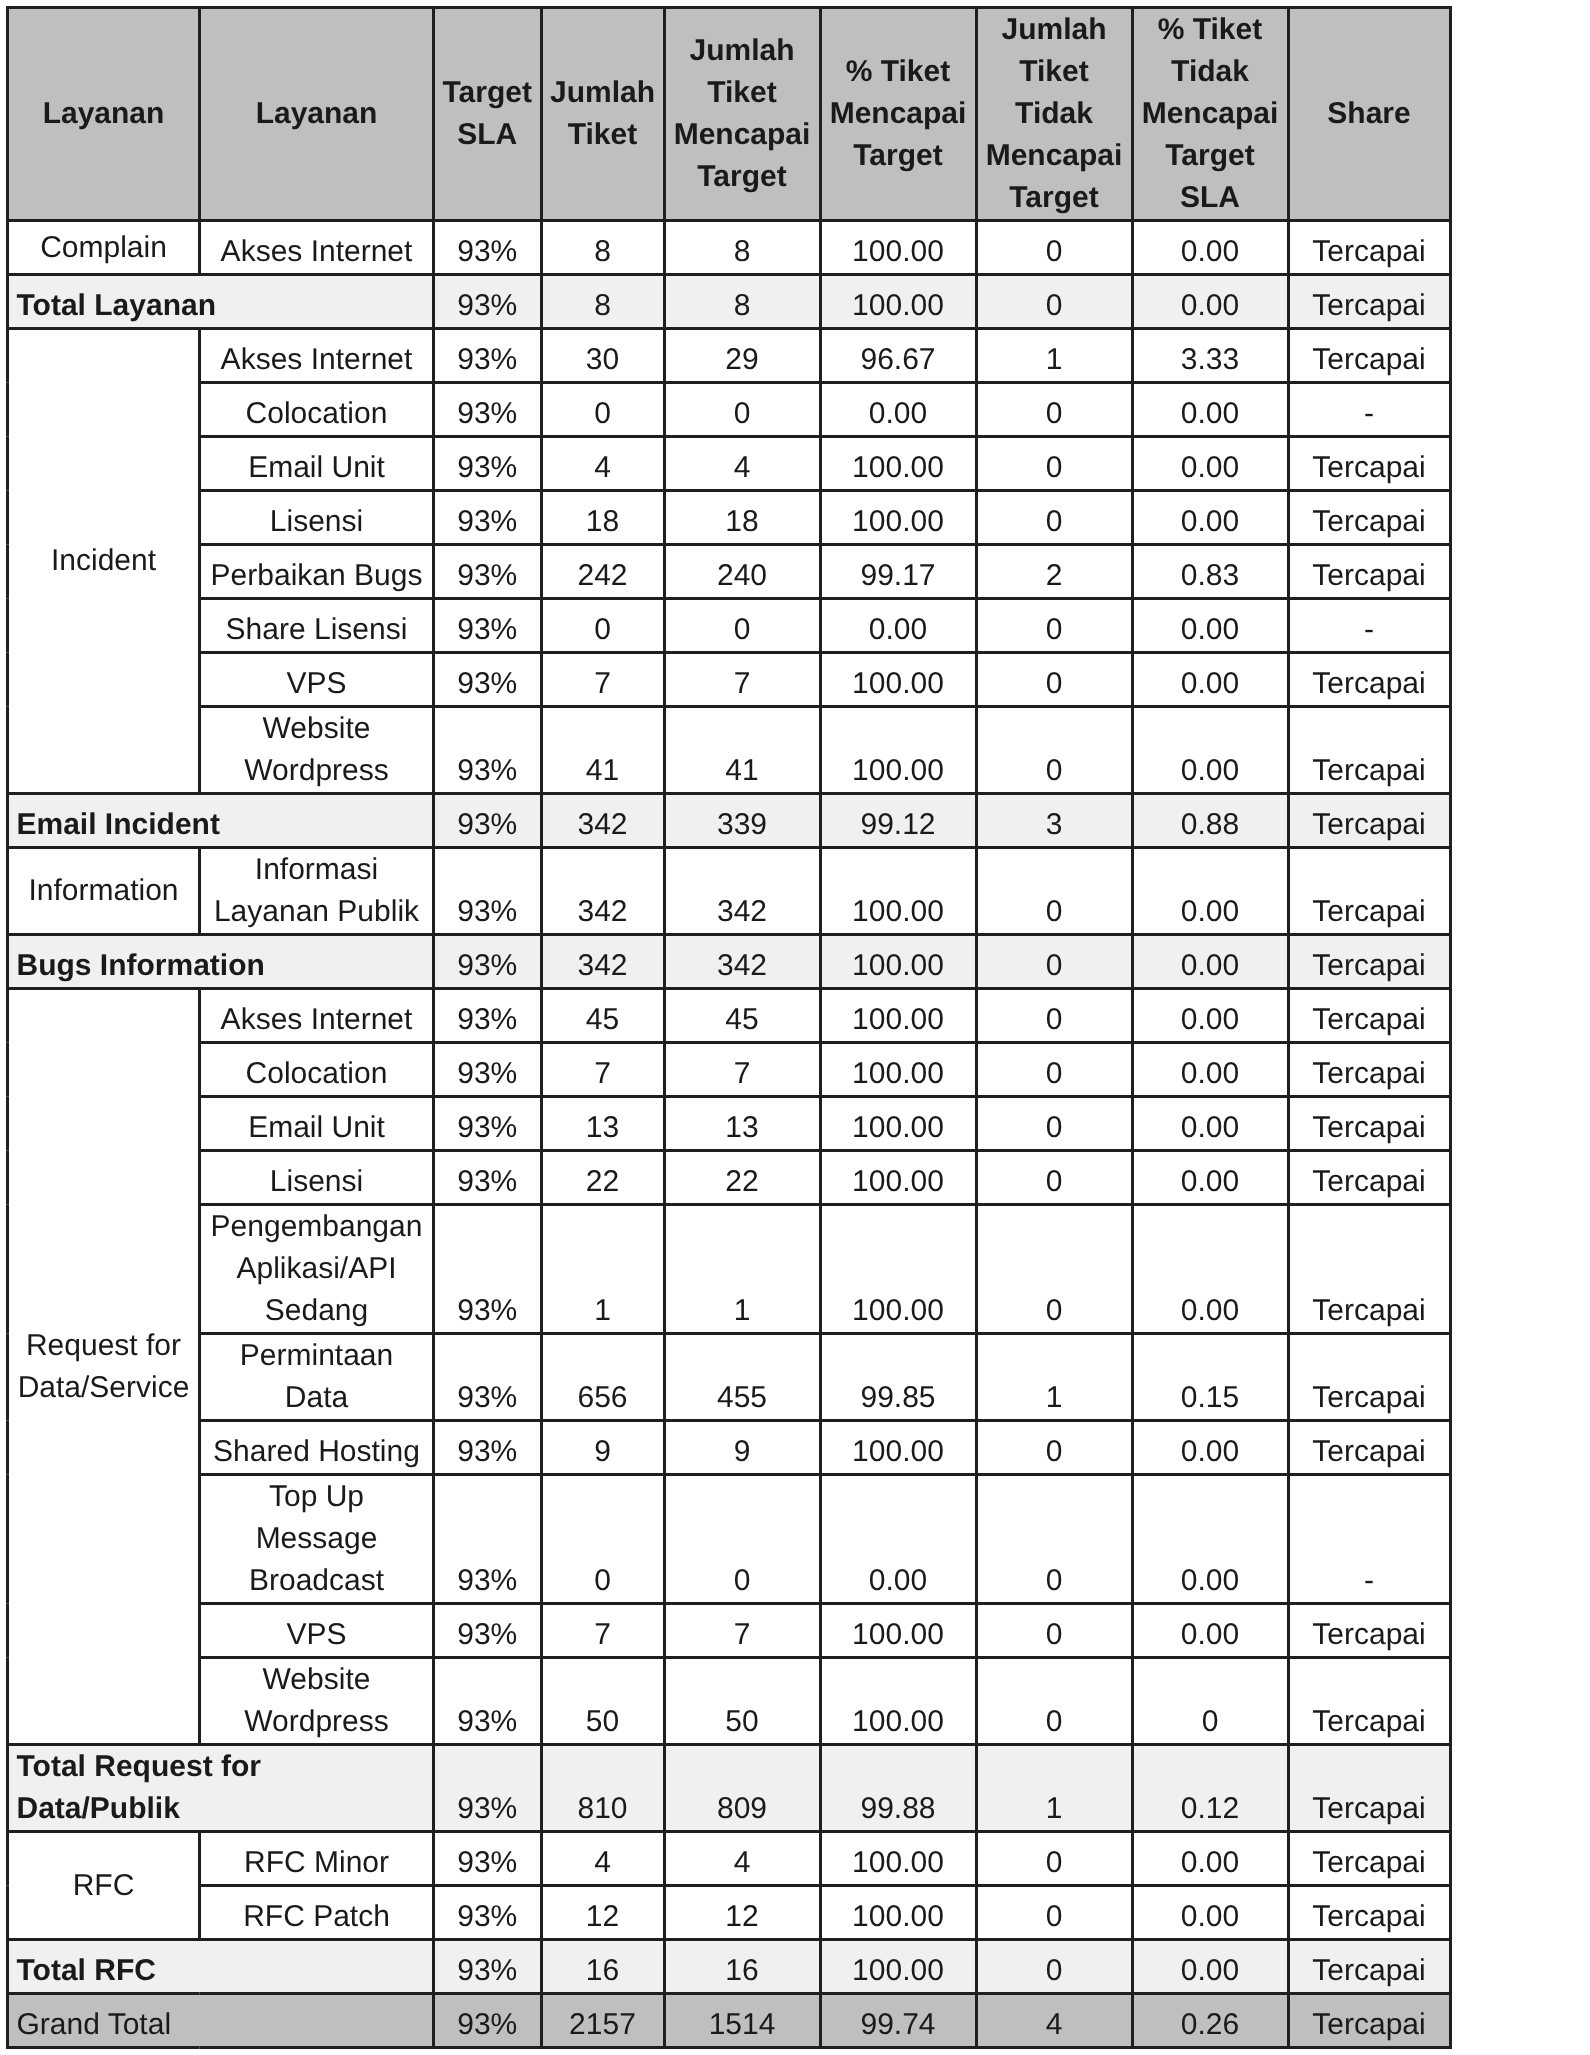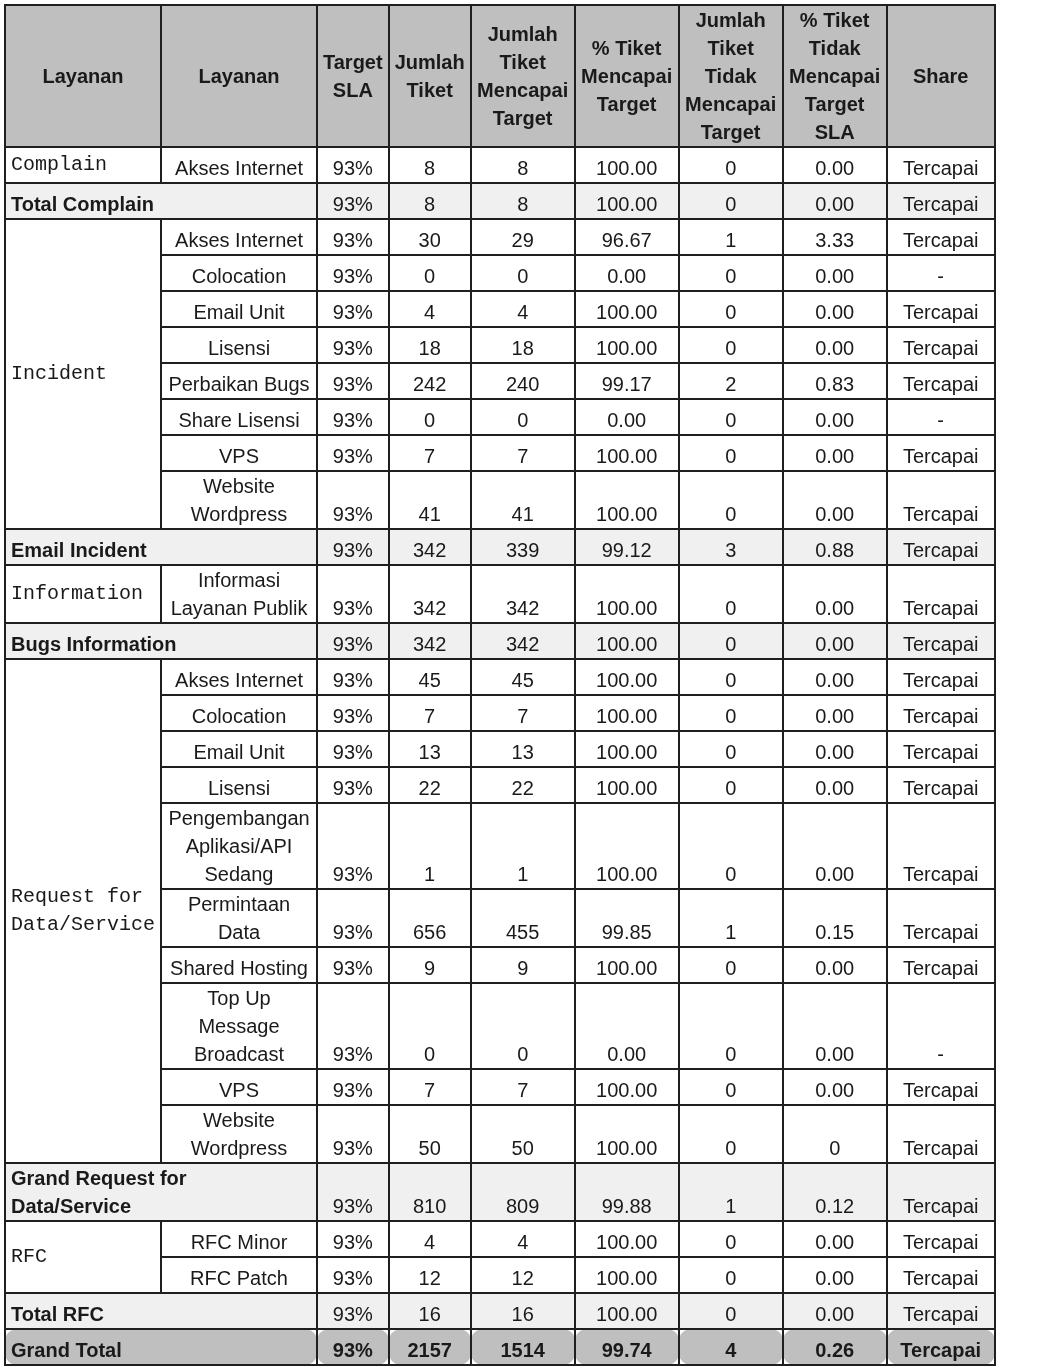--- a/index.html
+++ b/index.html
@@ -15,24 +15,24 @@
     border: 2px solid #1f1f1f;
     padding: 0 5px;
     line-height: 28px;
   }
   th {
     background: #bfbfbf; font-weight: bold; text-align: center;
     vertical-align: middle; height: 140px; line-height: 28px;
   }
   td { vertical-align: bottom; text-align: center; height: 34px; }
   td.txt { text-align: center; }
-  td.grp { vertical-align: middle; text-align: left; font-family: Liberation Mono, monospace; }
+  td.grp { vertical-align: middle; text-align: center; }
   tr.total td { background: #f0f0f0; }
   tr.total td.lbl { font-weight: bold; text-align: left; }
-  tr.grand td { background: #bfbfbf; font-weight: bold; border-radius: 12px; }
+  tr.grand td { background: #bfbfbf; font-weight: normal; }
   tr.grand td.lbl { text-align: left; }
   col.c1 { width: 128px; } col.c2 { width: 156px; } col.c3 { width: 68px; }
   col.c4 { width: 76px; } col.c5 { width: 104px; } col.c6 { width: 104px; }
   col.c7 { width: 104px; } col.c8 { width: 104px; } col.c9 { width: 108px; }
 </style>
 </head>
 <body>
 
 <table>
   <colgroup>
@@ -65,21 +65,21 @@
         <td class="txt">Akses Internet</td>
         <td>93%</td>
         <td>8</td>
         <td>8</td>
         <td>100.00</td>
         <td>0</td>
         <td>0.00</td>
         <td>Tercapai</td>
       </tr>
       <tr class="total">
-        <td class="lbl" colspan="2">Total Complain</td>
+        <td class="lbl" colspan="2">Total Layanan</td>
         <td>93%</td>
         <td>8</td>
         <td>8</td>
         <td>100.00</td>
         <td>0</td>
         <td>0.00</td>
         <td>Tercapai</td>
       </tr>
       <tr>
         <td class="grp" rowspan="8">Incident</td>
@@ -288,21 +288,21 @@
         <td class="txt">Website Wordpress</td>
         <td>93%</td>
         <td>50</td>
         <td>50</td>
         <td>100.00</td>
         <td>0</td>
         <td>0</td>
         <td>Tercapai</td>
       </tr>
       <tr class="total">
-        <td class="lbl" colspan="2">Grand Request for Data/Service</td>
+        <td class="lbl" colspan="2">Total Request for Data/Publik</td>
         <td>93%</td>
         <td>810</td>
         <td>809</td>
         <td>99.88</td>
         <td>1</td>
         <td>0.12</td>
         <td>Tercapai</td>
       </tr>
       <tr>
         <td class="grp" rowspan="2">RFC</td>

